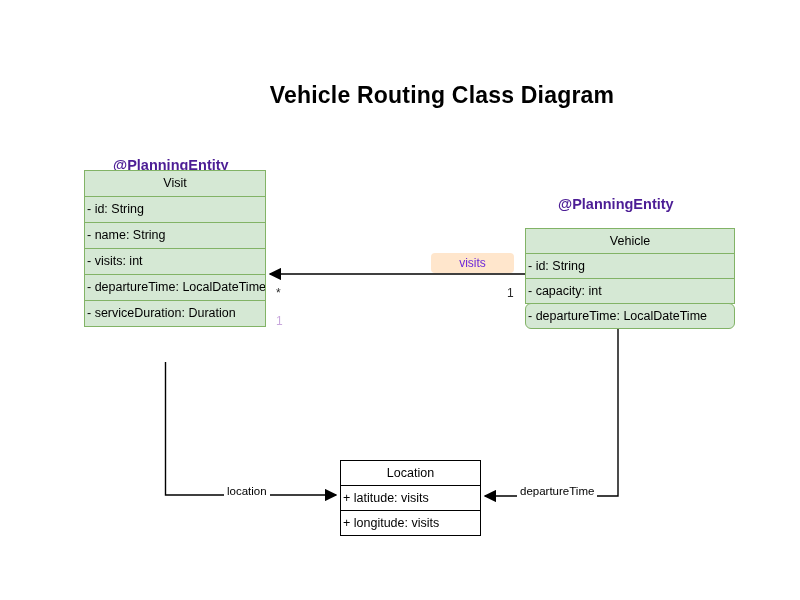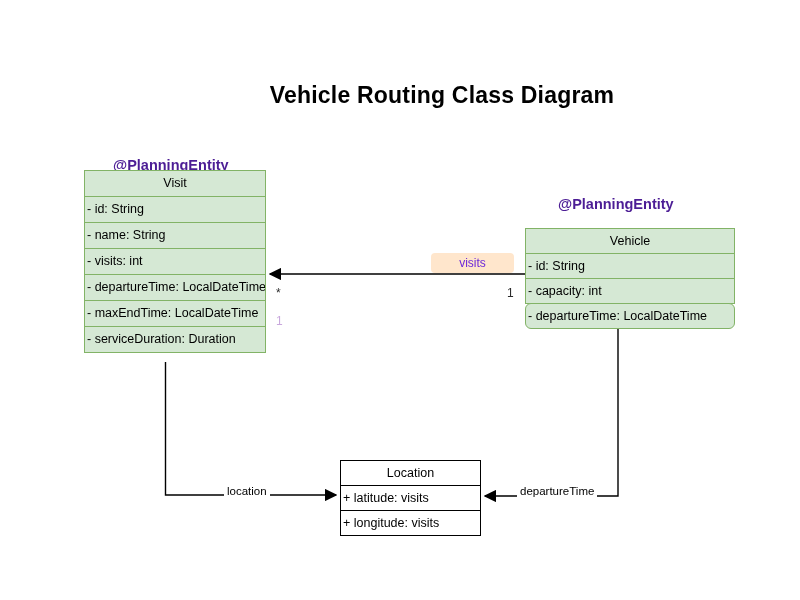--- a/index.html
+++ b/index.html
@@ -150,21 +150,20 @@
   <div class="diagram-title">Vehicle Routing Class Diagram</div>
 
   <div class="annotation entity" style="left:113px; top:157px;">@PlanningEntity</div>
 
   <div class="class-box entity" style="left:84px; top:170px; width:182px;">
     <div class="class-row header" style="height:27px;">Visit</div>
     <div class="class-row field" style="height:27px;">- id: String</div>
     <div class="class-row field" style="height:27px;">- name: String</div>
     <div class="class-row field" style="height:27px;">- visits: int</div>
     <div class="class-row field" style="height:27px;">- departureTime: LocalDateTime</div>
-    <div class="class-row field" style="height:27px;">- maxEndTime: LocalDateTime</div>
     <div class="class-row field" style="height:27px;">- serviceDuration: Duration</div>
   </div>
 
   <div class="annotation entity" style="left:558px; top:196px;">@PlanningEntity</div>
 
   <div class="class-box entity" style="left:525px; top:228px; width:210px;">
     <div class="class-row header" style="height:26px;">Vehicle</div>
     <div class="class-row field" style="height:26px;">- id: String</div>
     <div class="class-row field" style="height:26px;">- capacity: int</div>
     <div class="class-row field" style="height:26px;border-radius:6px;">- departureTime: LocalDateTime</div>

